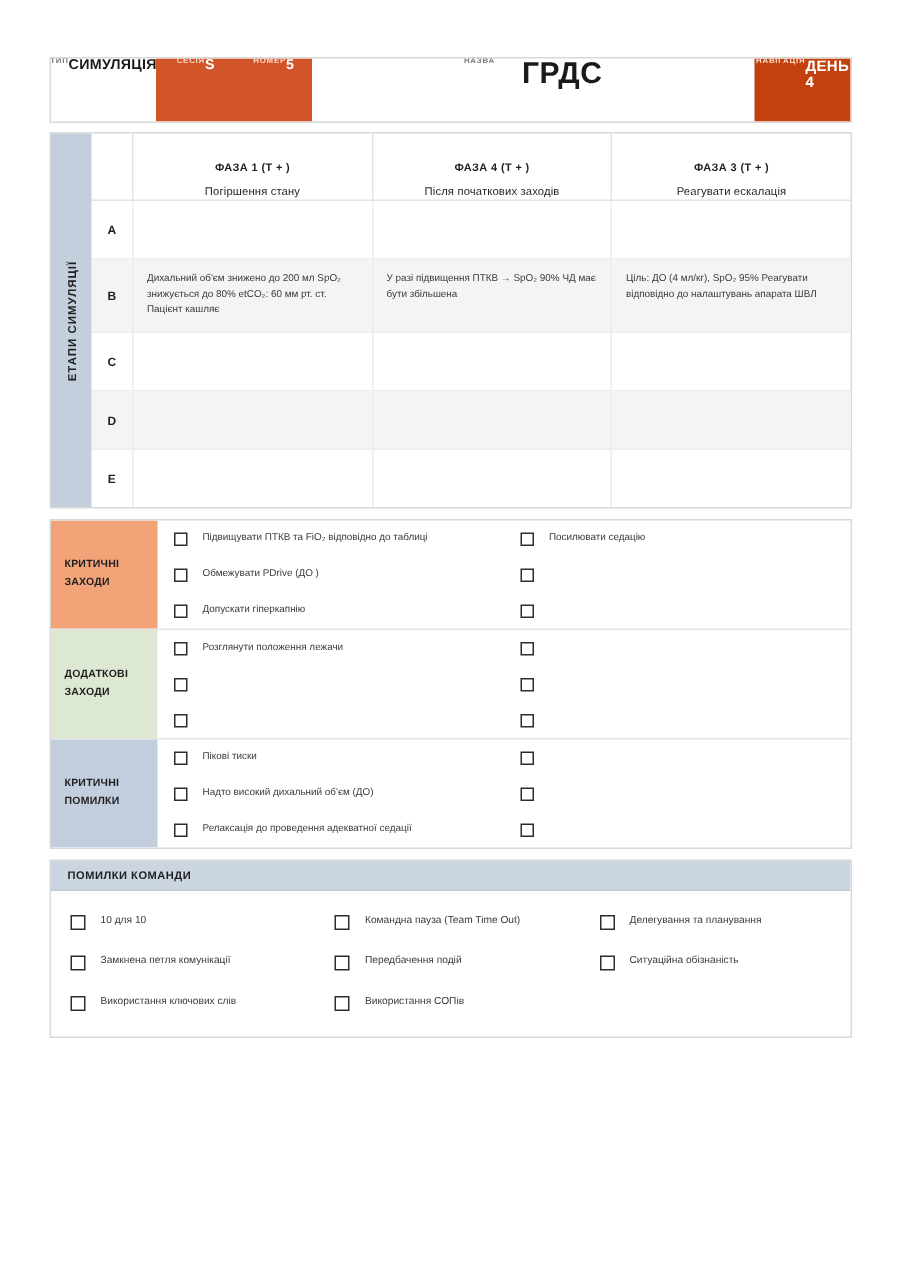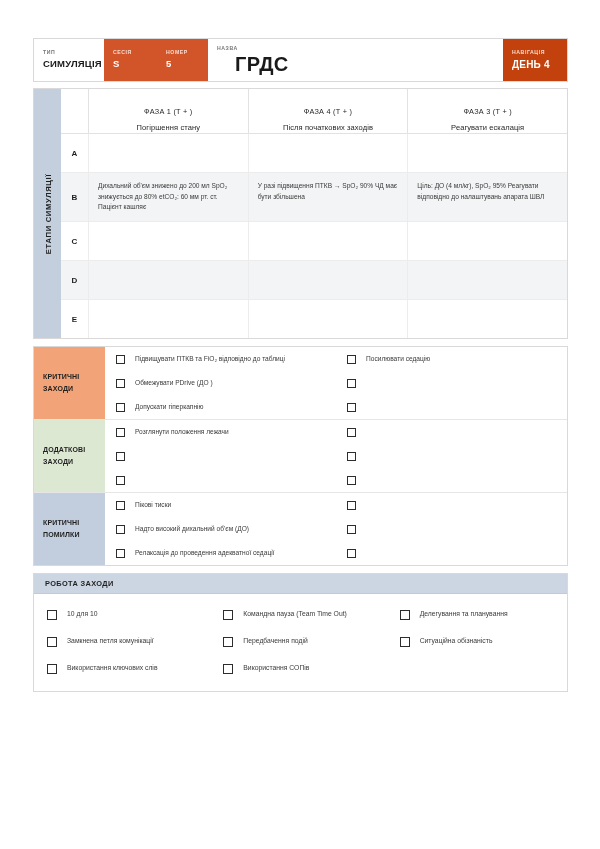--- a/index.html
+++ b/index.html
@@ -27,21 +27,21 @@
     display: flex;
     align-items: stretch;
     height: 44px;
     background: #ffffff;
     border: 1px solid #d9d9d9;
     box-sizing: border-box;
     overflow: hidden;
   }
   .hb-cell {
     display: flex;
-    flex-direction: column;
+    flex-direction: row;
     justify-content: center;
     padding: 0 9px;
     box-sizing: border-box;
   }
   .hb-label {
     font-size: 5.2px;
     letter-spacing: 0.55px;
     text-transform: uppercase;
     font-weight: bold;
     color: #777777;
@@ -135,21 +135,21 @@
     flex-direction: column;
     align-items: center;
     justify-content: center;
     border-right: 1px solid #e2e2e2;
     padding: 0 4px;
     box-sizing: border-box;
   }
   .ph-col:last-child { border-right: none; }
   .ph-name {
     font-size: 7.3px;
-    font-weight: normal;
+    font-weight: bold;
     color: #1f1f1f;
     letter-spacing: 0.25px;
     margin-bottom: 7px;
     margin-top: 16px;
   }
   .ph-sub {
     font-size: 7.5px;
     font-weight: normal;
     color: #1f1f1f;
     letter-spacing: 0.1px;
@@ -487,21 +487,21 @@
             <span class="cbox"></span>
             <span class="ms-text"></span>
           </div>
         </div>
       </div>
     </div>
 
   </div>
 
   <div class="team-block">
-    <div class="team-head">РОБОТА ЗАХОДИ</div>
+    <div class="team-head">ПОМИЛКИ КОМАНДИ</div>
     <div class="team-grid">
 
       <div class="team-col">
         <div class="team-item">
           <span class="cbox"></span>
           <span class="team-text">10 для 10</span>
         </div>
         <div class="team-item">
           <span class="cbox"></span>
           <span class="team-text">Замкнена петля комунікації</span>

